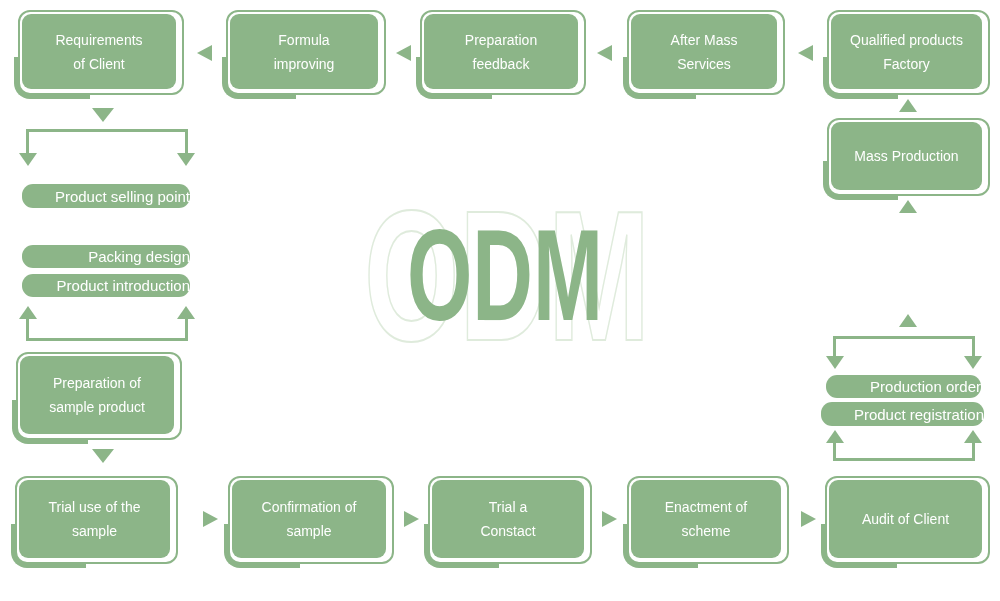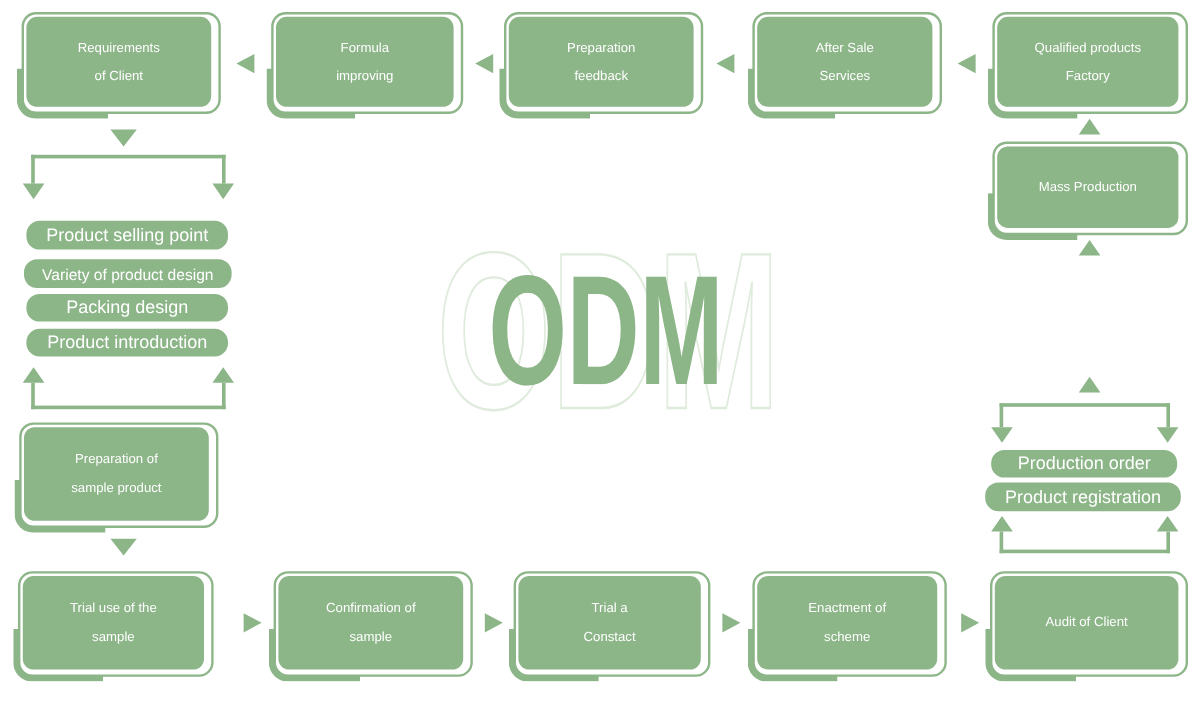--- a/index.html
+++ b/index.html
@@ -38,31 +38,31 @@
   }
   .node .inner {
     position: absolute; inset: 4px 8px 6px 4px;
     background: var(--green);
     border-radius: 9px;
     display: flex; align-items: center; justify-content: center;
     text-align: center;
   }
   .node .label {
     color: var(--label);
-    font-size: 11px;
+    font-size: 14px;
     line-height: 24px;
     white-space: pre-line;
   }
 
   
   .pill {
     position: absolute;
     background: var(--green);
     border-radius: 11px;
-    display: flex; align-items: center; justify-content: center;
+    display: flex; align-items: center; justify-content: flex-end;
     text-align: center;
   }
   .pill .label { color: var(--label); font-size: 15px; white-space: pre-line; }
   .pill.small .label { font-size: 13px; }
 
   
   .tri { position: absolute; width: 0; height: 0; }
   .arr-left  { border-top: 8px solid transparent; border-bottom: 8px solid transparent; border-right: 15px solid var(--green); }
   .arr-right { border-top: 8px solid transparent; border-bottom: 8px solid transparent; border-left: 15px solid var(--green); }
   .arr-up    { border-left: 9px solid transparent; border-right: 9px solid transparent; border-bottom: 13px solid var(--green); }
@@ -127,21 +127,21 @@
     <span class="inner">
         <span class="label">Preparation
 feedback</span>
       </span>
   </div>
   <span class="tri arr-left" style="left:597px;top:45px"></span>
   <div class="node" style="left:627px;top:10px;width:158px;height:85px">
     <span class="accent"></span>
     <span class="frame"></span>
     <span class="inner">
-        <span class="label">After Sale
+        <span class="label">After Mass
 Services</span>
       </span>
   </div>
   <span class="tri arr-left" style="left:798px;top:45px"></span>
   <div class="node" style="left:827px;top:10px;width:163px;height:85px">
     <span class="accent"></span>
     <span class="frame"></span>
     <span class="inner">
         <span class="label">Qualified products
 Factory</span>
@@ -151,23 +151,20 @@
   <span class="tri arr-down-lg" style="left:92px;top:108px"></span>
 
   <div class="bracket down" style="left:26px;top:129px;width:162px;height:24px">
     <span class="tri arr-down end-dl"></span>
     <span class="tri arr-down end-dr"></span>
   </div>
 
   <div class="pill" style="left:22px;top:184px;width:168px;height:24px">
     <span class="label">Product selling point</span>
   </div>
-  <div class="pill small" style="left:20px;top:216px;width:173px;height:24px">
-    <span class="label">Variety of product design</span>
-  </div>
   <div class="pill" style="left:22px;top:245px;width:168px;height:23px">
     <span class="label">Packing design</span>
   </div>
   <div class="pill" style="left:22px;top:274px;width:168px;height:23px">
     <span class="label">Product introduction</span>
   </div>
 
   <div class="bracket up" style="left:26px;top:319px;width:162px;height:22px">
     <span class="tri arr-up end-ul"></span>
     <span class="tri arr-up end-ur"></span>

